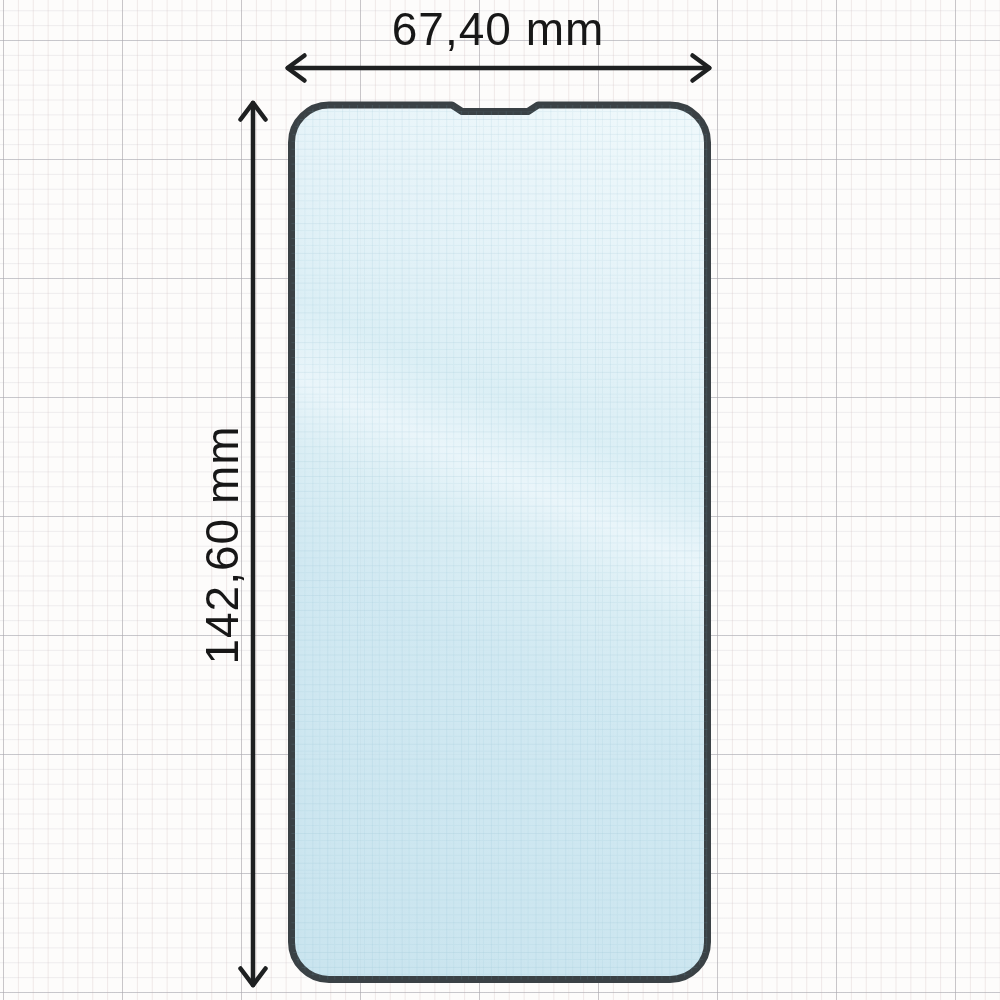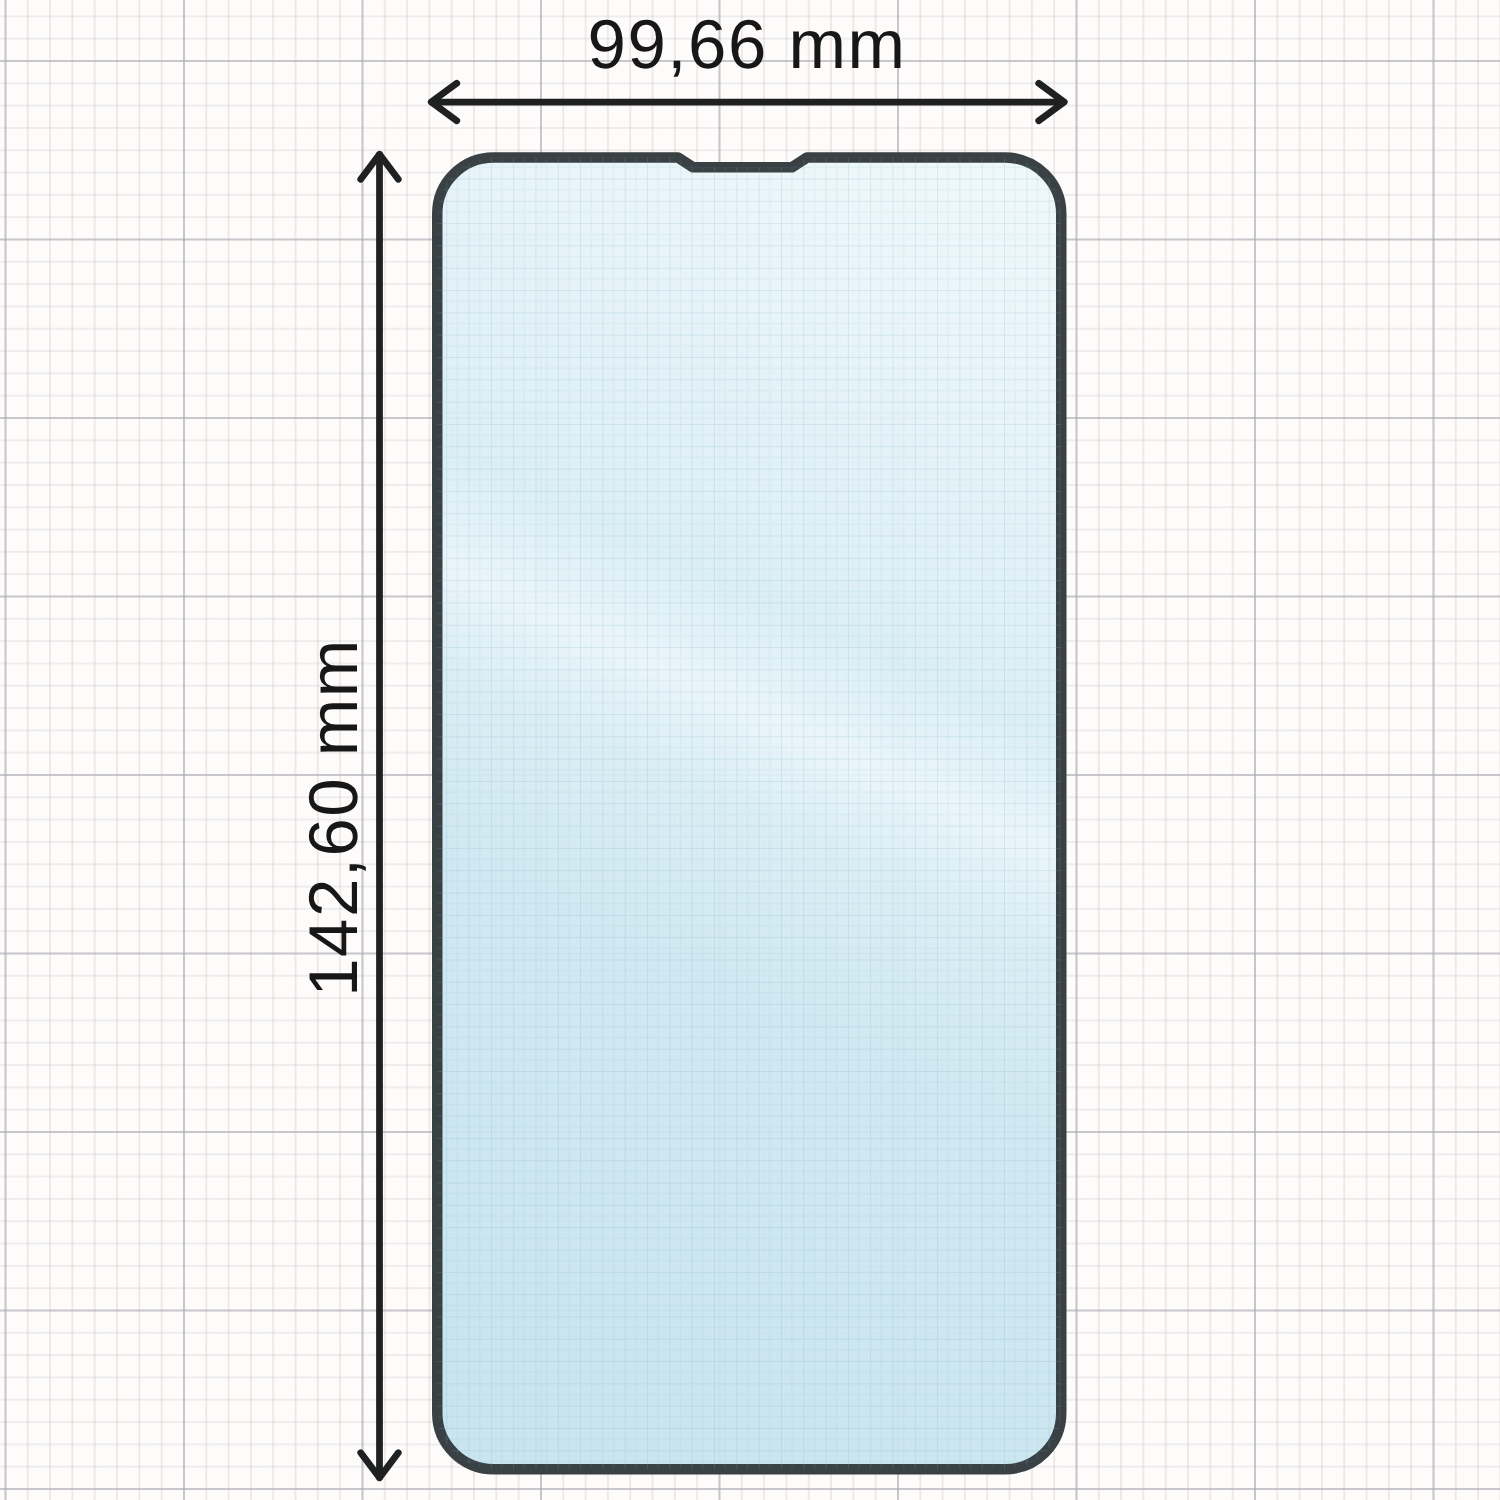--- a/index.html
+++ b/index.html
@@ -114,17 +114,17 @@
       <path d="M 692.5 55.5 L 709.5 68 L 692.5 80.5"></path>
     </g>
 
     <g stroke="#1e2021" stroke-width="4.5" fill="none" stroke-linecap="round" stroke-linejoin="round">
       <path d="M 253 103 V 985"></path>
       <path d="M 240.5 119.5 L 253 102.8 L 265.5 119.5"></path>
       <path d="M 240.5 968.5 L 253 985.2 L 265.5 968.5"></path>
     </g>
   </svg>
 
-  <div class="dim-label width">99,66 mm</div>
+  <div class="dim-label width">67,40 mm</div>
 
   <div class="dim-label height">142,60 mm</div>
 
 </div>
 
 </body></html>

